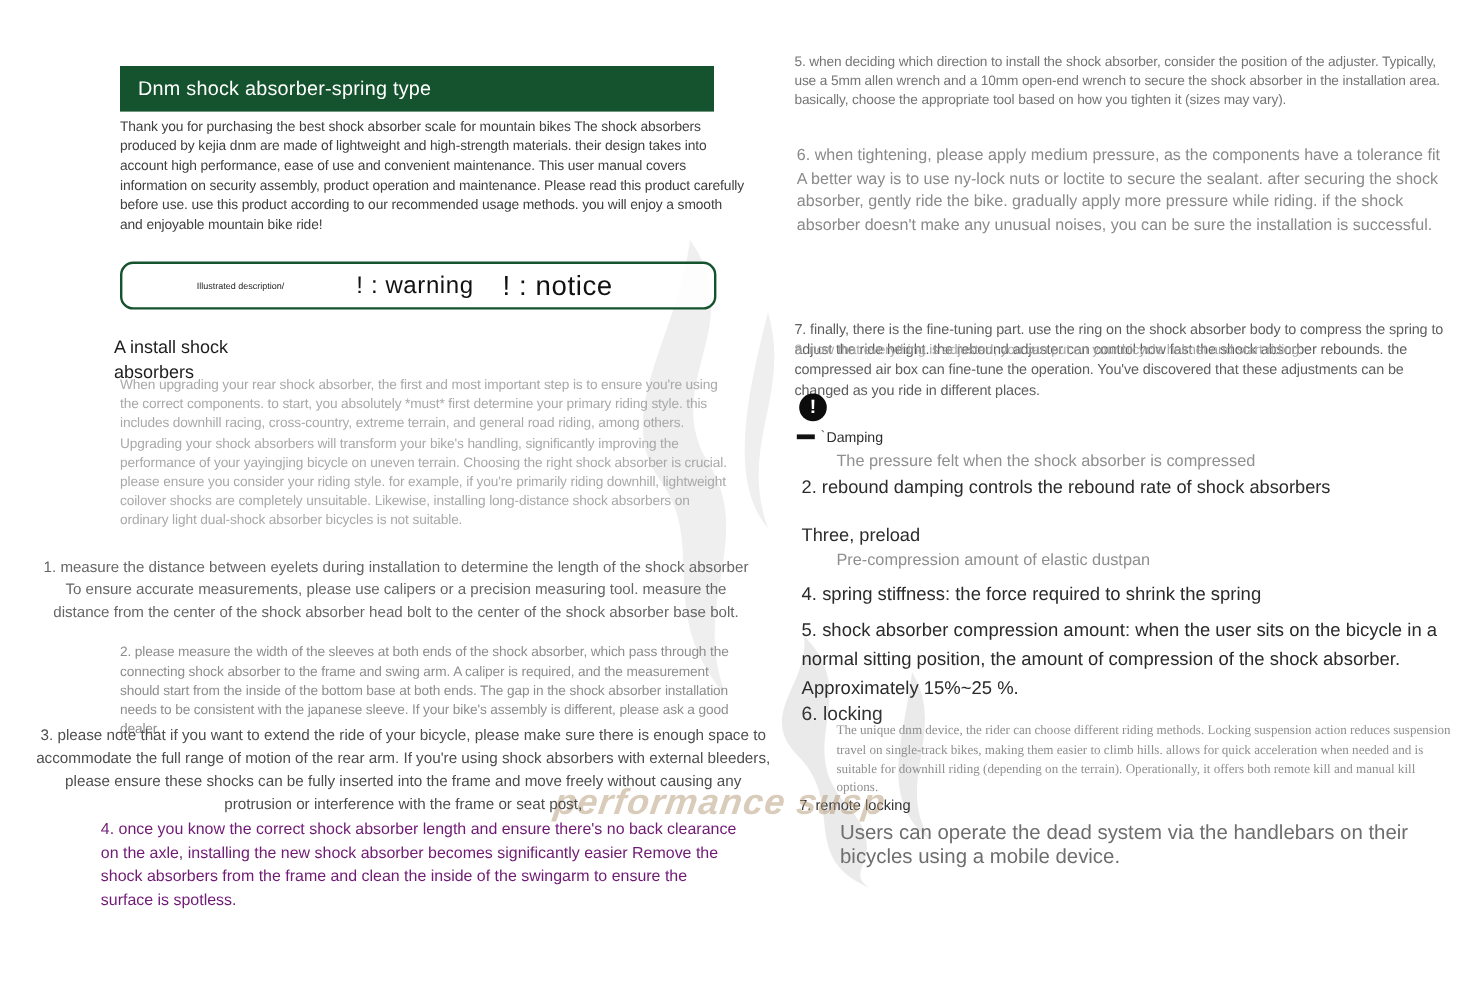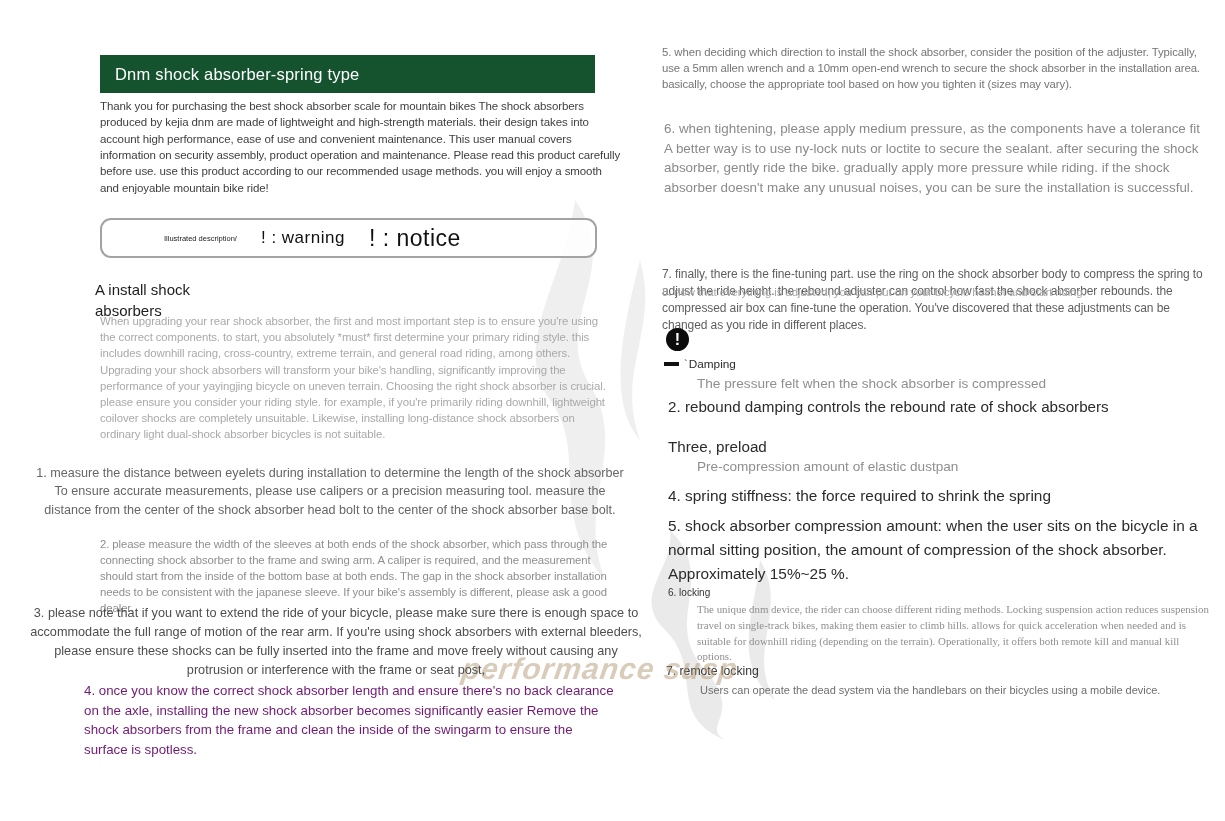--- a/index.html
+++ b/index.html
@@ -20,27 +20,27 @@
     padding-left:15px;box-sizing:border-box;
     font-size:16.5px;letter-spacing:.2px;
   }
   .intro{
     left:100px;top:98px;width:522px;
     font-size:11.5px;line-height:1.42;color:#3f3f3f;
     letter-spacing:-0.1px;
   }
   .legend{
     left:100px;top:218px;width:497px;height:40px;
-    border:2px solid #a3a3a3;border-radius:11px;
+    border:2px solid #14532d;border-radius:11px;
     box-sizing:border-box;
     display:flex;align-items:center;
     background:rgba(255,255,255,.85);
   }
   .legend-label{font-size:7.5px;color:#222;margin-left:62px;}
-  .legend-warning{font-size:17px;color:#111;margin-left:24px;letter-spacing:.5px;}
+  .legend-warning{font-size:20px;color:#111;margin-left:60px;letter-spacing:.5px;}
   .legend-notice{font-size:23px;color:#111;margin-left:24px;letter-spacing:.5px;}
   .heading{
     left:95px;top:279px;width:160px;
     font-size:15px;font-weight:normal;color:#1d1d1d;
     line-height:1.4;z-index:3;
   }
   .gray-para{
     left:100px;top:313px;width:512px;
     font-size:11.4px;line-height:1.42;color:#a9a9a9;
     letter-spacing:-0.1px;z-index:2;
@@ -108,29 +108,29 @@
   .spec3-label{left:668px;top:438px;font-size:15.2px;color:#2b2b2b;}
   .spec3-desc{left:697px;top:459px;font-size:13.6px;color:#8f8f8f;}
   .spec4{
     left:668px;top:487px;width:540px;
     font-size:15.4px;color:#2b2b2b;
   }
   .spec5{
     left:668px;top:514px;width:548px;
     font-size:15.4px;line-height:1.55;color:#2b2b2b;
   }
-  .spec6-label{left:668px;top:587px;font-size:10px;color:#333;}
+  .spec6-label{left:668px;top:587px;font-size:16px;color:#333;}
   .spec6-desc{
     left:697px;top:602px;width:515px;
     font-size:10.9px;line-height:1.45;color:#8f8f8f;font-family:Liberation Serif, serif;
   }
   .spec7-label{left:666px;top:664px;font-size:12.2px;color:#333;}
   .spec7-desc{
     left:700px;top:684px;width:510px;
-    font-size:11px;color:#6e6e6e;
+    font-size:17px;color:#6e6e6e;
   }
   
   .wm{pointer-events:none;}
   .wm-left{left:455px;top:200px;opacity:.06;}
   .wm-right{left:630px;top:530px;opacity:.08;}
   .wm-text{
     left:462px;top:652px;width:420px;
     font-size:30px;font-style:italic;font-weight:bold;
     color:#b59a78;opacity:.5;transform:skewX(-8deg);
     letter-spacing:1px;white-space:nowrap;z-index:1;

